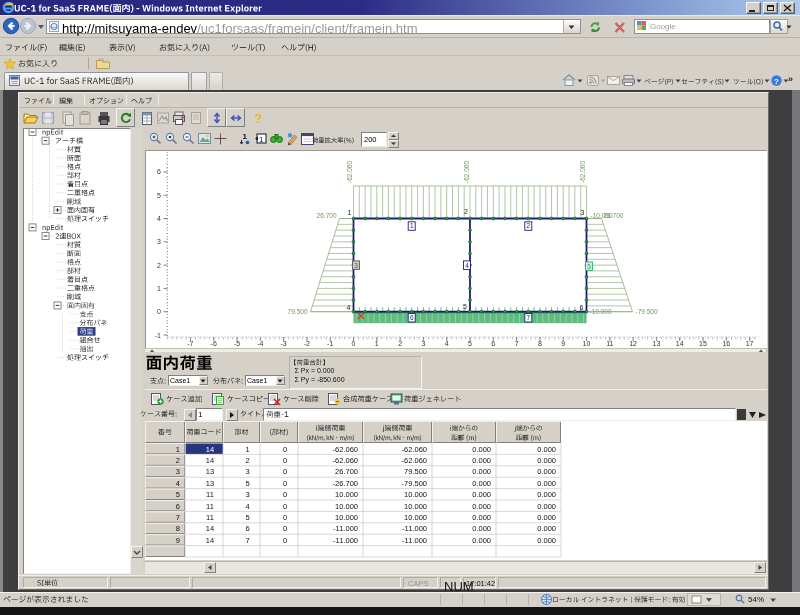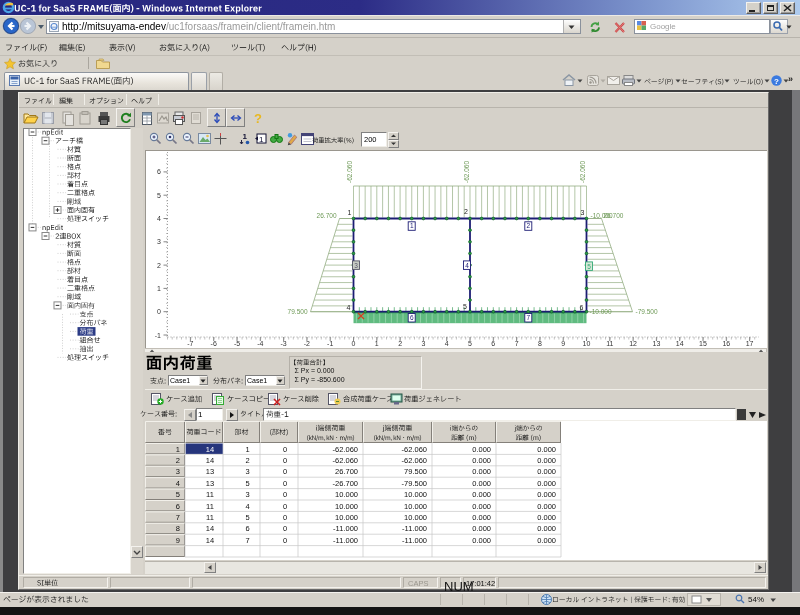--- a/index.html
+++ b/index.html
@@ -37,21 +37,21 @@
 </svg>
 <svg class="t" style="left:37px;top:24px" width="8" height="6">
     <path d="M1 1 L7 1 L4 5 Z" fill="#4a5a6a"></path>
   </svg>
 <div style="position:absolute;left:46px;top:19px;width:535px;height:15px;background:#fff;border:1px solid #8a919c;"></div>
 <svg class="t" style="left:49px;top:21px" width="10" height="11">
 <rect x="0.5" y="0.5" width="9" height="10" fill="#f4f6fa" stroke="#9aa6b4"></rect>
 <circle cx="5" cy="5.5" r="3" fill="none" stroke="#5a8ad0" stroke-width="1.2"></circle>
 <path d="M2.2 6.2 L7.8 6.2" stroke="#5a8ad0" stroke-width="0.8"></path>
 </svg>
-<div style="position:absolute;left:62px;top:21px;font-size:10px;color:#000;white-space:nowrap;">http://mitsuyama-endev<span style="position:static;color:#9a9a9a">/uc1forsaas/framein/client/framein.htm</span></div>
+<div style="position:absolute;left:62px;top:21px;font-size:13px;color:#000;white-space:nowrap;">http://mitsuyama-endev<span style="position:static;color:#9a9a9a">/uc1forsaas/framein/client/framein.htm</span></div>
 <div style="position:absolute;left:563px;top:20px;width:17px;height:13px;background:linear-gradient(#fdfdfd,#d9d5cd);border-left:1px solid #b0b0b0;"></div>
 <svg class="t" style="left:568px;top:25px" width="8" height="5">
     <path d="M0.5 0.5 L6.5 0.5 L3.5 4 Z" fill="#333"></path>
   </svg>
 <svg class="t" style="left:587px;top:19px" width="17" height="16">
 <path d="M4.5 8 A4 4 0 0 1 11.5 5.6" fill="none" stroke="#44a044" stroke-width="1.8"></path>
 <path d="M12 2.6 L12 6.6 L8.4 6 Z" fill="#44a044"></path>
 <path d="M12 8.4 A4 4 0 0 1 5 10.8" fill="none" stroke="#2f8a2f" stroke-width="1.8"></path>
 <path d="M4.6 13.8 L4.6 9.8 L8.2 10.5 Z" fill="#2f8a2f"></path>
 </svg>

